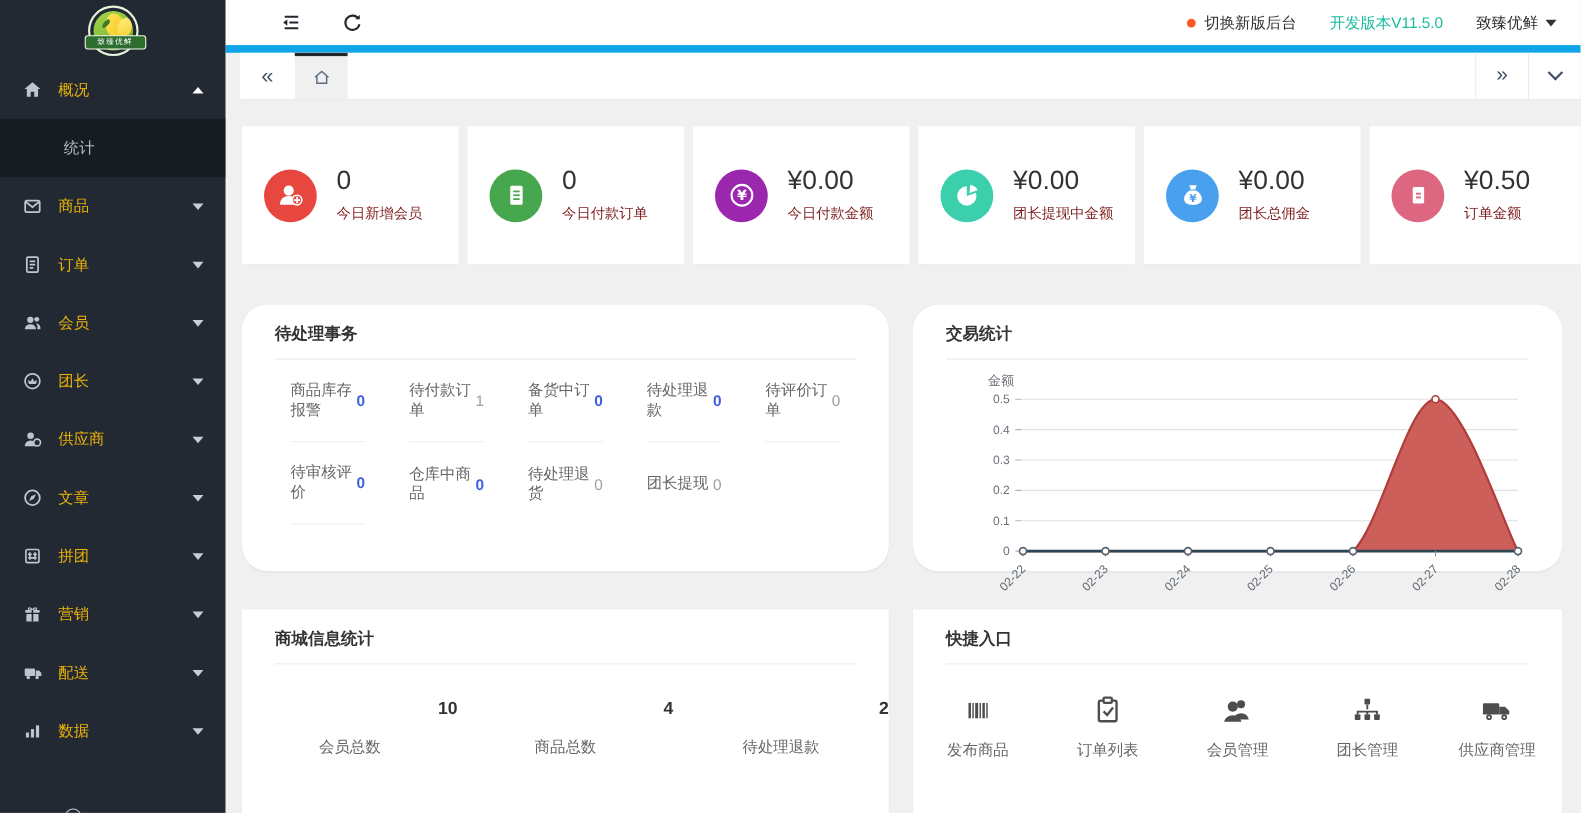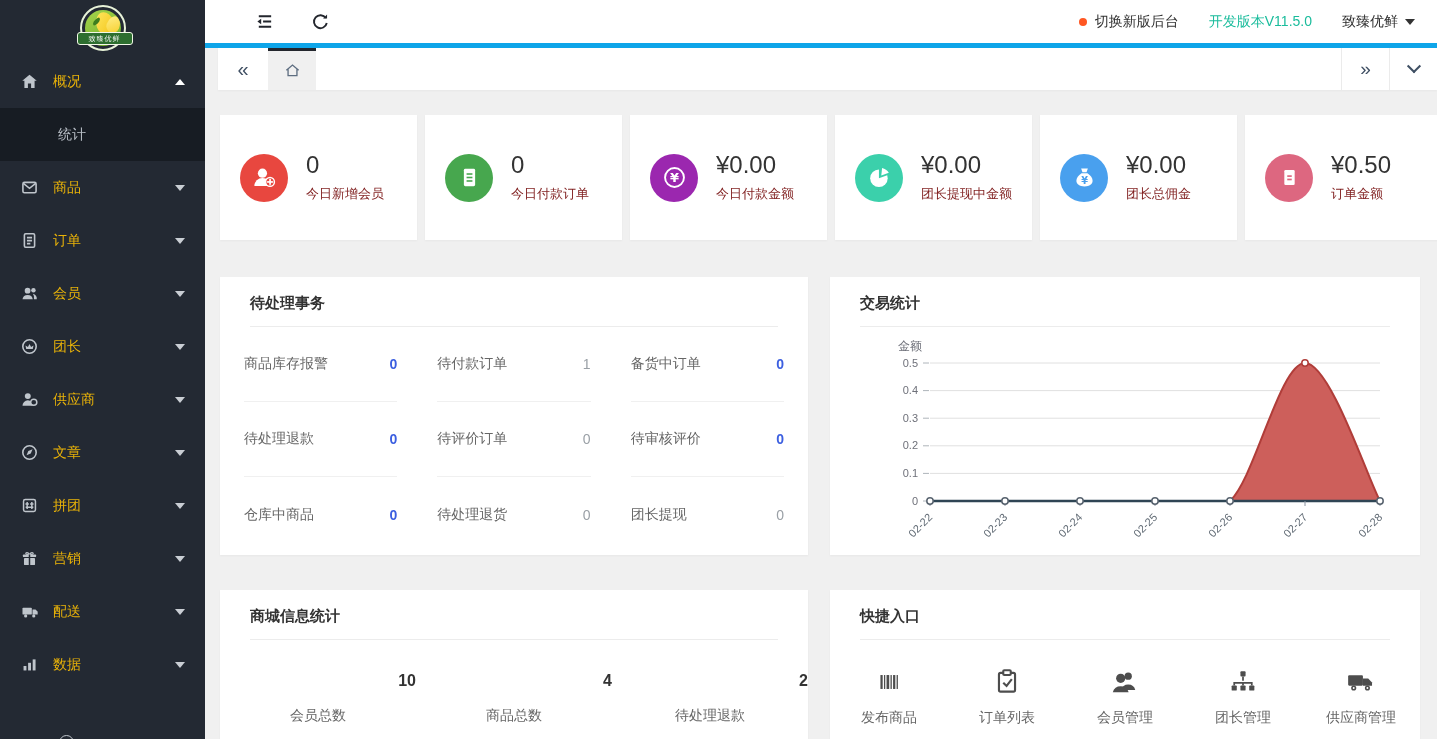--- a/index.html
+++ b/index.html
@@ -25,21 +25,21 @@
   .mi-icon svg { width:17px; height:17px; }
   .mi-label { flex:1; color:#eab308; font-size:14px; }
   .caret { width:0; height:0; border-left:5px solid transparent; border-right:5px solid transparent; }
   .caret.down { border-top:6px solid #c9ced4; }
   .caret.up { border-bottom:6px solid #ffffff; }
   .submenu-item { height:53px; display:flex; align-items:center; padding-left:58px; background:#171c23; color:#b9bfc7; font-size:14px; cursor:pointer; }
   .sidebar-sliver { position:absolute; left:59px; bottom:-11px; width:15px; height:15px; border:1.6px solid #bfc5cc; border-radius:50%; }
 
   
   .main { flex:1; display:flex; flex-direction:column; min-width:0; }
-  .topbar { height:48px; background:#fff; display:flex; align-items:center; padding:0 22px 0 48px; border-bottom:5px solid #0ea5e9; }
+  .topbar { height:48px; background:#fff; display:flex; align-items:center; padding:0 22px 0 48px; border-bottom:7px solid #0ea5e9; }
   .tb-btn { width:22px; height:22px; margin-right:34px; color:#23262d; cursor:pointer; display:flex; align-items:center; justify-content:center; }
   .tb-btn svg { width:19px; height:19px; }
   .tb-right { margin-left:auto; display:flex; align-items:center; }
   .tb-item { margin-left:30px; font-size:14px; display:flex; align-items:center; cursor:pointer; }
   .dot { width:8px; height:8px; border-radius:50%; background:#ff5722; margin-right:8px; }
   .switch-label { color:#333; }
   .version-link { color:#1abc9c; }
   .account { color:#2b2b2b; }
   .acct-caret { width:0; height:0; border-left:5px solid transparent; border-right:5px solid transparent; border-top:6px solid #333; margin-left:7px; }
 
@@ -61,26 +61,26 @@
   .stat-icon .knock { fill:var(--c,#ccc); }
   .stat-text { margin-left:18px; min-width:0; }
   .stat-value { font-size:24px; color:#333; line-height:1.1; white-space:nowrap; }
   .stat-label { font-size:13px; color:#7f1d1d; margin-top:7px; white-space:nowrap; }
 
   .panels-row { display:flex; gap:22px; margin:37px 17px 0 15px; }
   .panels-row.second { margin-top:35px; }
   .panel { background:#fff; box-shadow:0 1px 2px rgba(0,0,0,.04); }
   .panel.left { width:588px; flex:0 0 588px; }
   .panel.right { flex:1; min-width:0; }
-  .row1 .panel { height:278px; }
+  .row1 .panel { height:242px;border-radius:23px; }
   .row2 .panel { height:200px; }
   .panel-title { font-size:15px; font-weight:bold; color:#333; padding:17px 30px 13px; }
   .panel-divider { border-bottom:1px solid #ececec; margin:0 30px; }
 
-  .pending-grid { display:grid; grid-template-columns:repeat(3,1fr); column-gap:40px; padding:0 24px; }
+  .pending-grid { display:grid; grid-template-columns:repeat(5,1fr); column-gap:40px; padding:0 44px; }
   .pending-cell { height:75px; display:flex; align-items:center; justify-content:space-between; border-bottom:1px solid #f0f0f0; }
   .pending-cell.lastrow { border-bottom:none; }
   .pending-label { font-size:14px; color:#666; }
   .pending-value { font-size:14px; color:#9aa0a6; cursor:pointer; }
   .pending-value.hl { color:#3c5fe0; font-weight:bold; }
 
   .chart-wrap { padding:6px 30px 0; }
   .chart-wrap svg { display:block; }
 
   .mall-grid { display:flex; padding-top:32px; }

